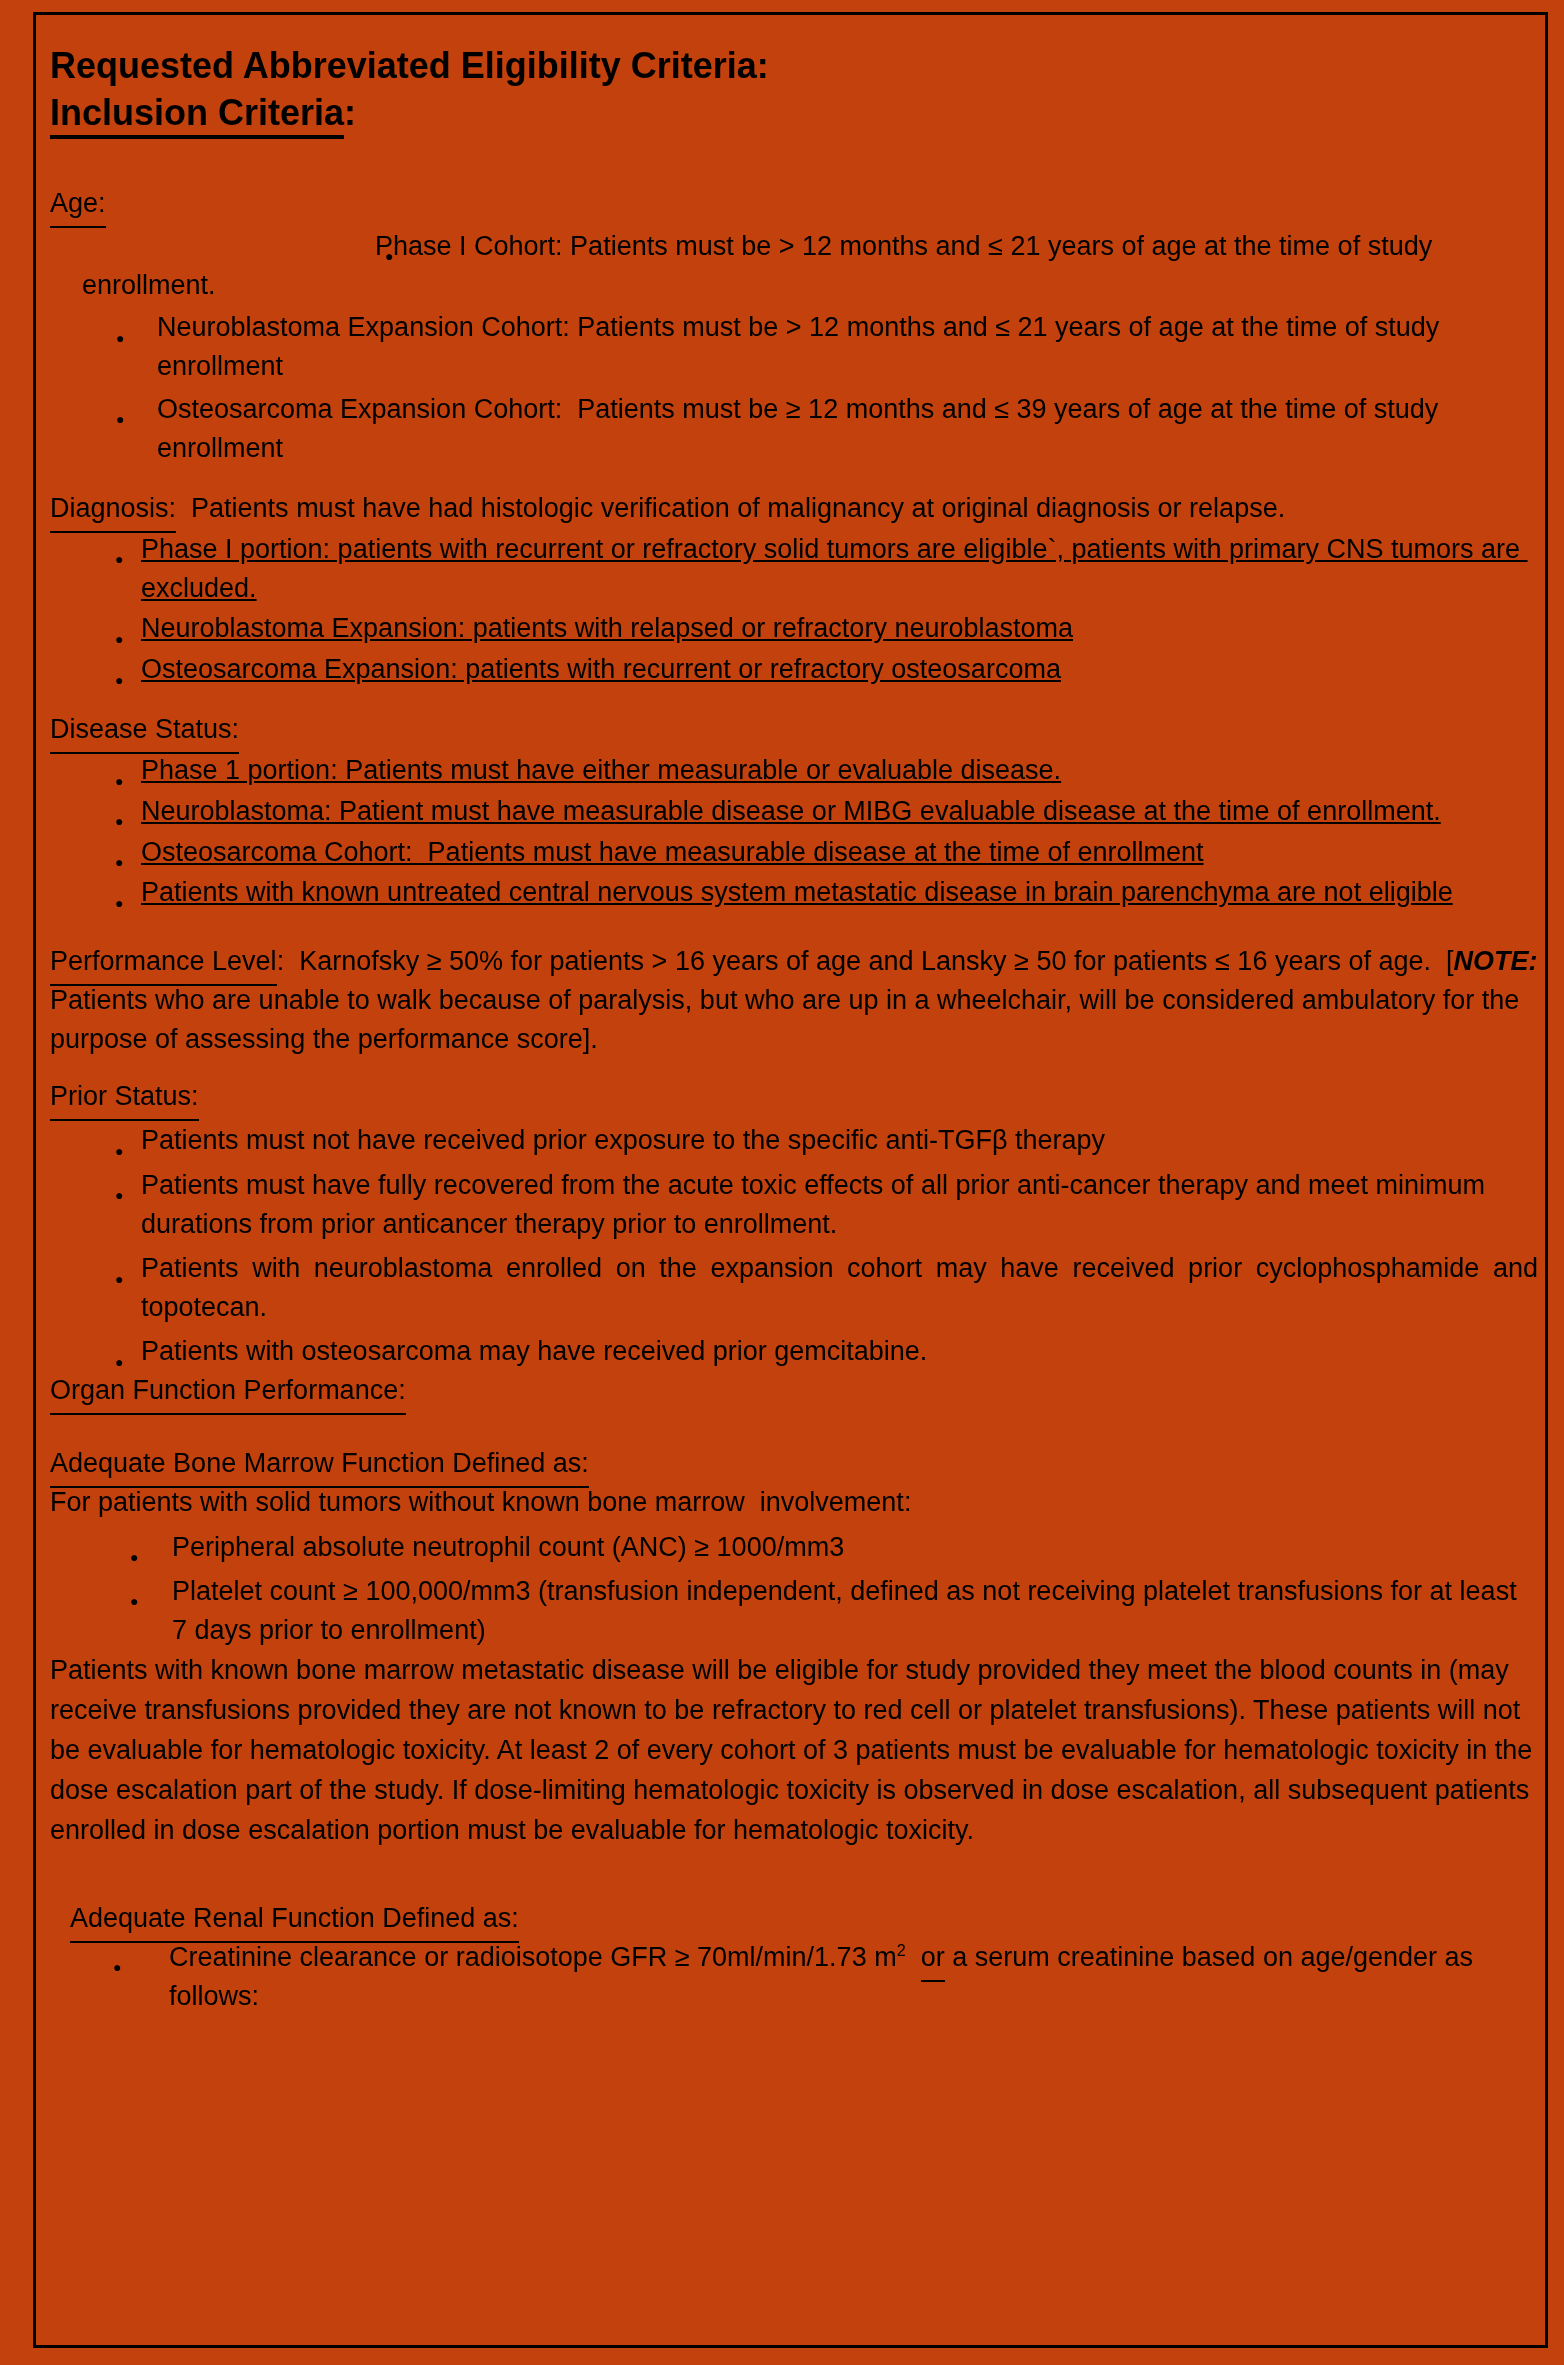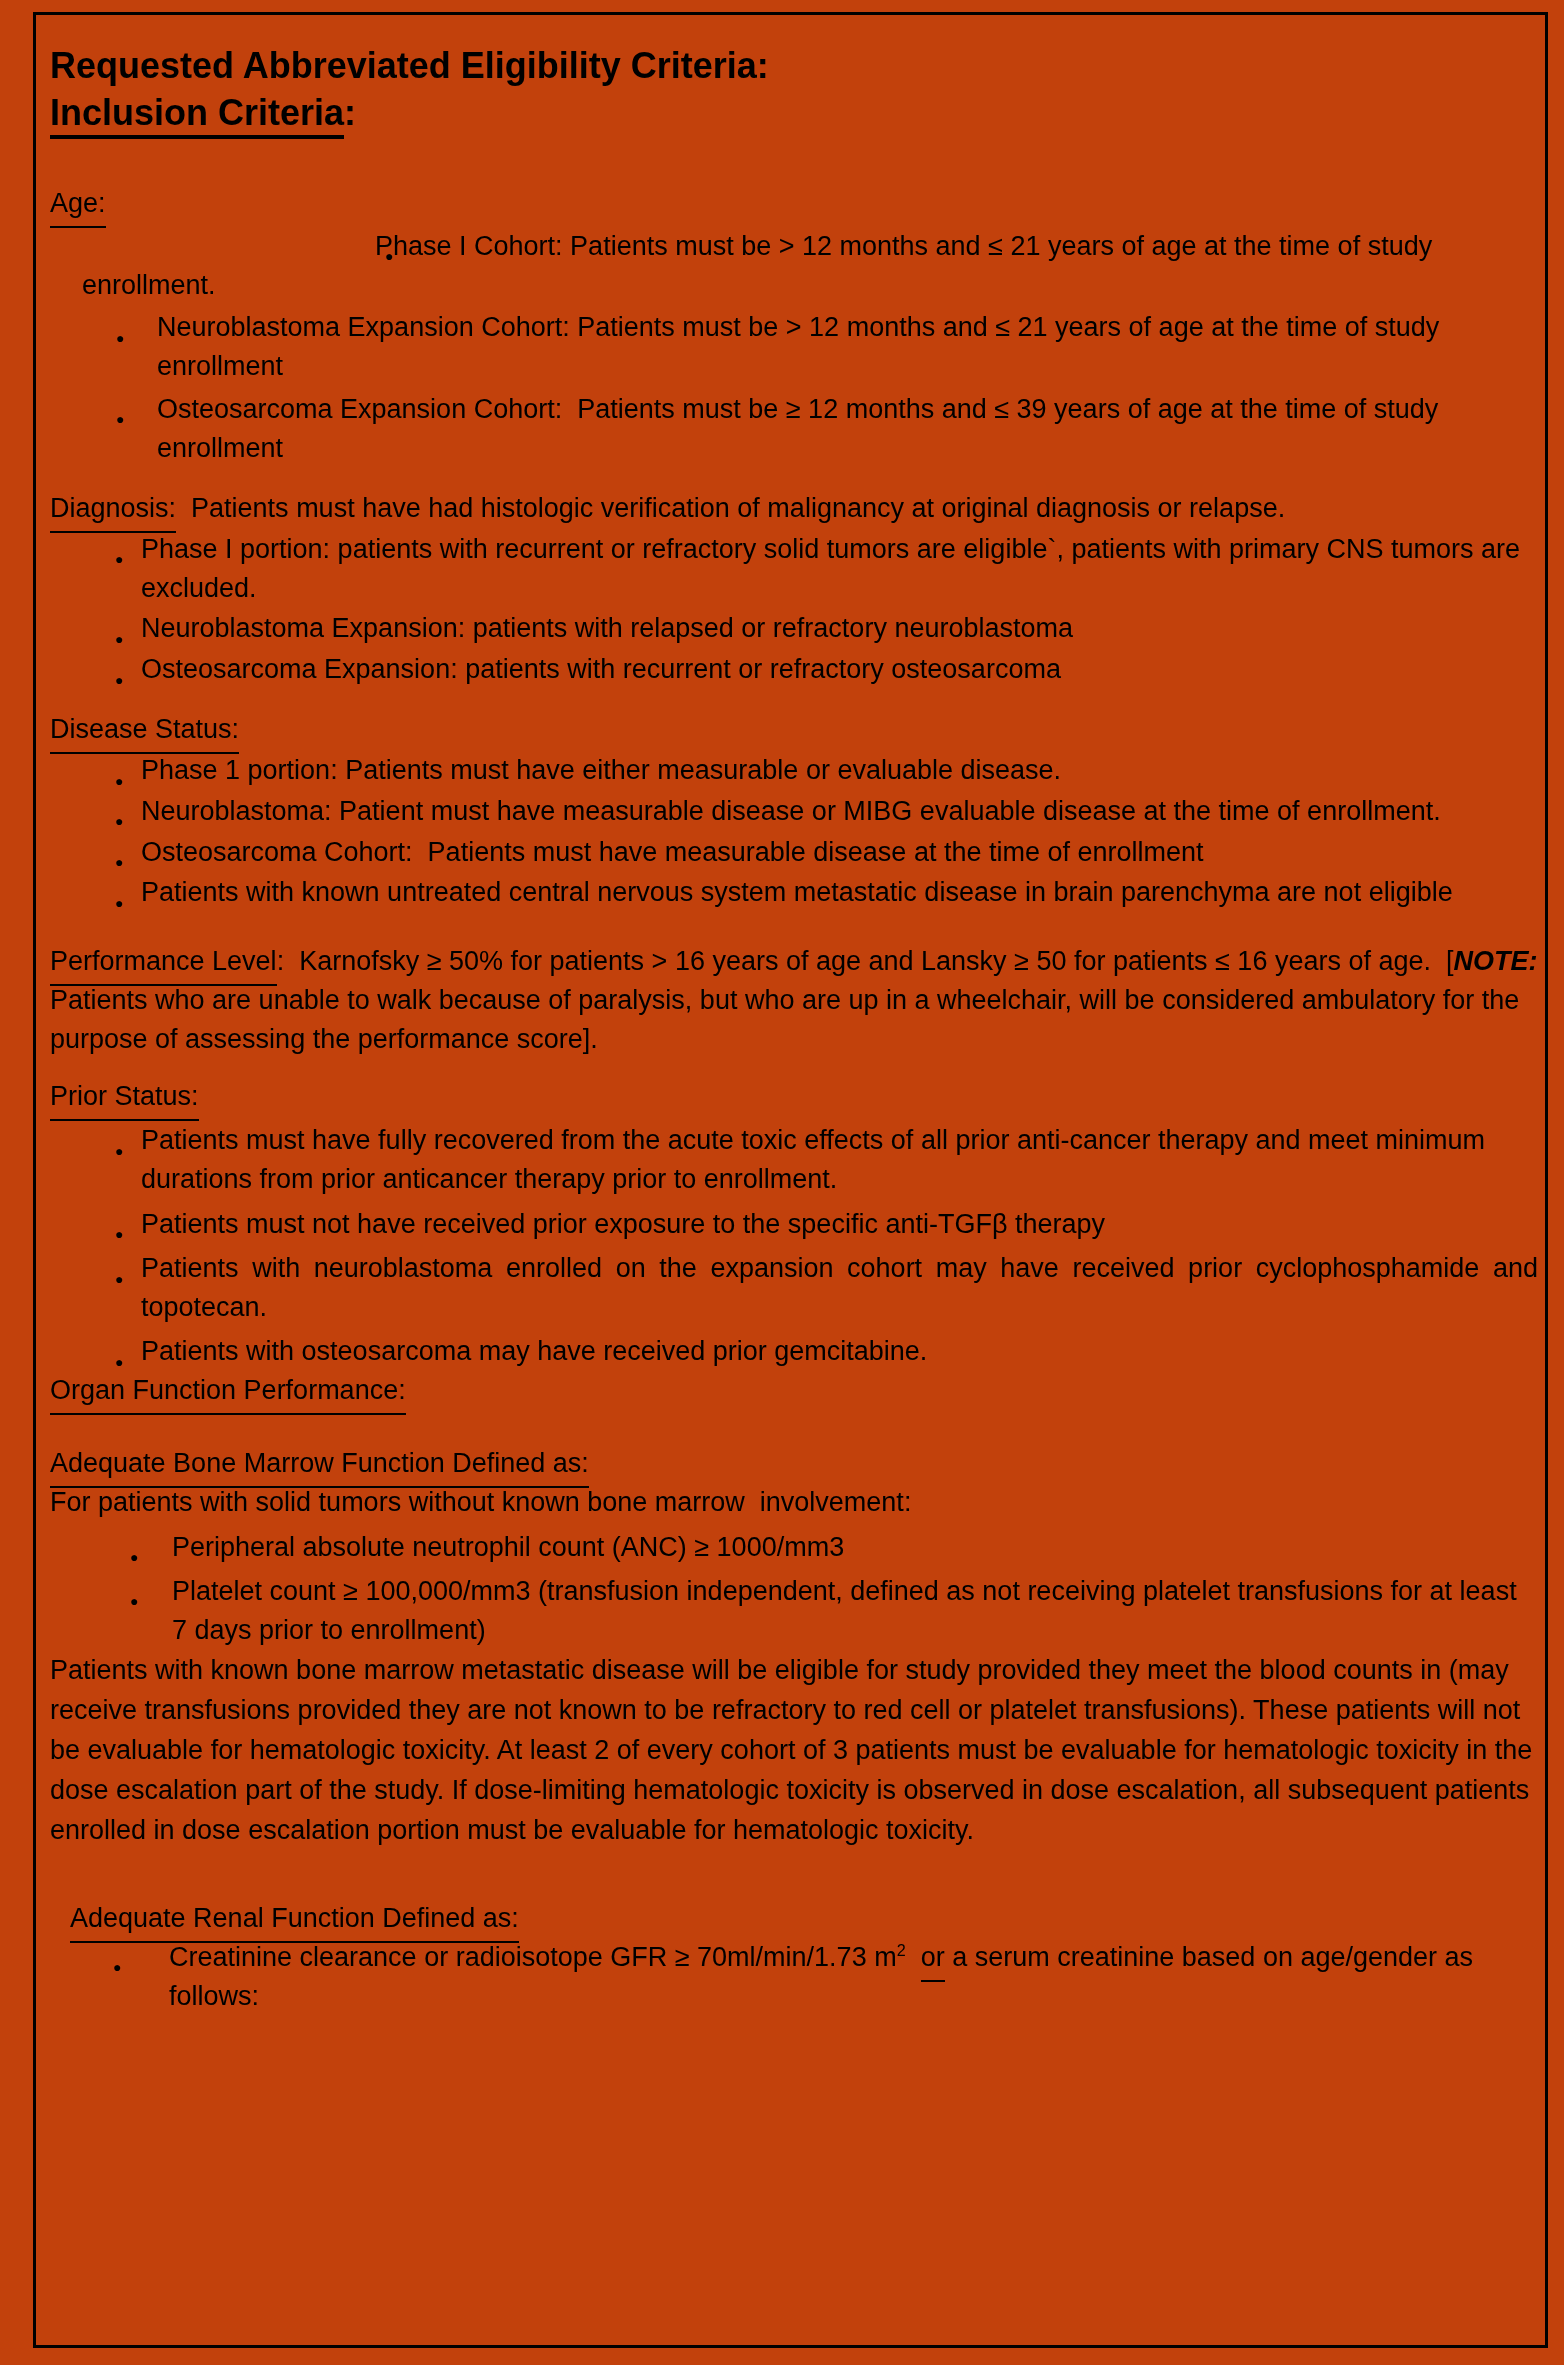--- a/index.html
+++ b/index.html
@@ -36,21 +36,21 @@
   .b-std::before { left:65px; }
   .b-bm   { padding-left:122px; }
   .b-bm::before { left:80px; }
   .b-renal{ padding-left:119px; }
   .b-renal::before { left:63px; }
 
   .just { text-align:justify; }
 
   .age-h   { margin-top:48px; }
   .mt4     { margin-top:3.5px; }
-  .mt2     { margin-top:1.8px; }
+  .mt2     { margin-top:1.8px;text-decoration:underline; }
   .mt6     { margin-top:5.3px; }
   .lead-diag { margin-top:21px; }
   .dis-h   { margin-top:21px; }
   .perf    { margin-top:30px; }
   .prior-h { margin-top:17.7px; }
   .organ-h { margin-top:0; }
   .bm-h    { margin-top:34px; }
   .bm-para { margin-top:0; line-height:40px; }
   .renal-h { margin-top:49px; margin-left:20px; }
 </style>
@@ -76,22 +76,22 @@
 
     <div class="h dis-h"><span class="u">Disease Status:</span></div>
     <div class="li b-std mt2"><span>Phase 1 portion: Patients must have either measurable or evaluable disease.</span></div>
     <div class="li b-std mt2"><span>Neuroblastoma: Patient must have measurable disease or MIBG evaluable disease at the time of enrollment.</span></div>
     <div class="li b-std mt2"><span>Osteosarcoma Cohort:  Patients must have measurable disease at the time of enrollment</span></div>
     <div class="li b-std mt2"><span>Patients with known untreated central nervous system metastatic disease in brain parenchyma are not eligible</span></div>
 
     <div class="para perf"><span class="u">Performance Level</span><span>:  Karnofsky ≥ 50% for patients &gt; 16 years of age and Lansky ≥ 50 for patients ≤ 16 years of age.  [</span><span style="font-weight: 700; font-style: italic;">NOTE:</span><span>  Patients who are unable to walk because of paralysis, but who are up in a wheelchair, will be considered ambulatory for the purpose of assessing the performance score].</span></div>
 
     <div class="h prior-h"><span class="u">Prior Status:</span></div>
+    <div class="li b-std mt6"><span>Patients must not have received prior exposure to the specific anti-TGFβ therapy</span></div>
     <div class="li b-std mt6"><span>Patients must have fully recovered from the acute toxic effects of all prior anti-cancer therapy and meet minimum durations from prior anticancer therapy prior to enrollment.</span></div>
-    <div class="li b-std mt6"><span>Patients must not have received prior exposure to the specific anti-TGFβ therapy</span></div>
     <div class="li b-std mt6 just"><span>Patients with neuroblastoma enrolled on the expansion cohort may have received prior cyclophosphamide and topotecan.</span></div>
     <div class="li b-std mt6"><span>Patients with osteosarcoma may have received prior gemcitabine.</span></div>
 
     <div class="h organ-h"><span class="u">Organ Function Performance:</span></div>
 
     <div class="h bm-h"><span class="u">Adequate Bone Marrow Function Defined as:</span></div>
     <div class="para"><span>For patients with solid tumors without known bone marrow  involvement:</span></div>
     <div class="li b-bm mt6"><span>Peripheral absolute neutrophil count (ANC) ≥ 1000/mm3</span></div>
     <div class="li b-bm mt6"><span>Platelet count ≥ 100,000/mm3 (transfusion independent, defined as not receiving platelet transfusions for at least 7 days prior to enrollment)</span></div>
     <div class="para bm-para"><span>Patients with known bone marrow metastatic disease will be eligible for study provided they meet the blood counts in (may receive transfusions provided they are not known to be refractory to red cell or platelet transfusions). These patients will not be evaluable for hematologic toxicity. At least 2 of every cohort of 3 patients must be evaluable for hematologic toxicity in the dose escalation part of the study. If dose-limiting hematologic toxicity is observed in dose escalation, all subsequent patients enrolled in dose escalation portion must be evaluable for hematologic toxicity.</span></div>

